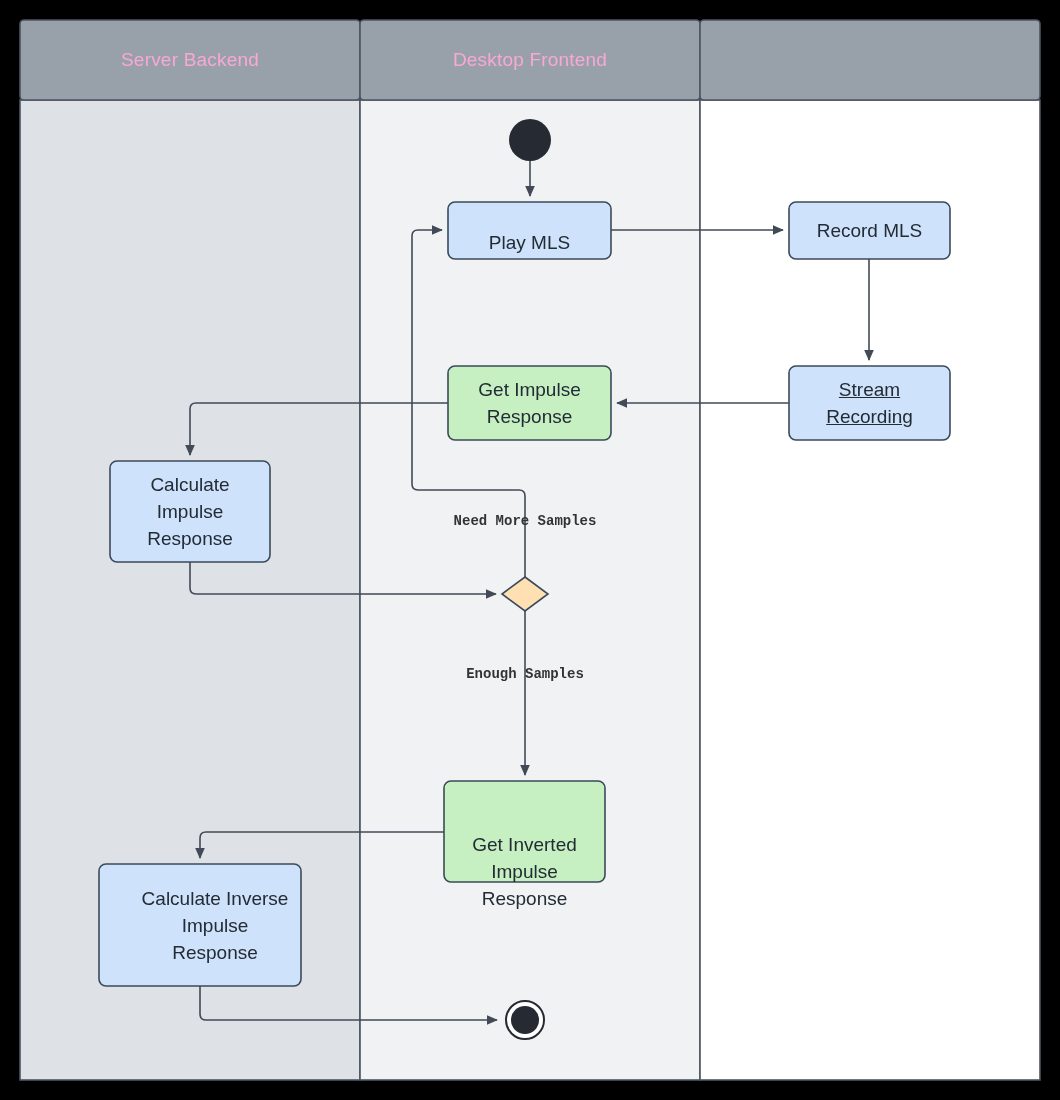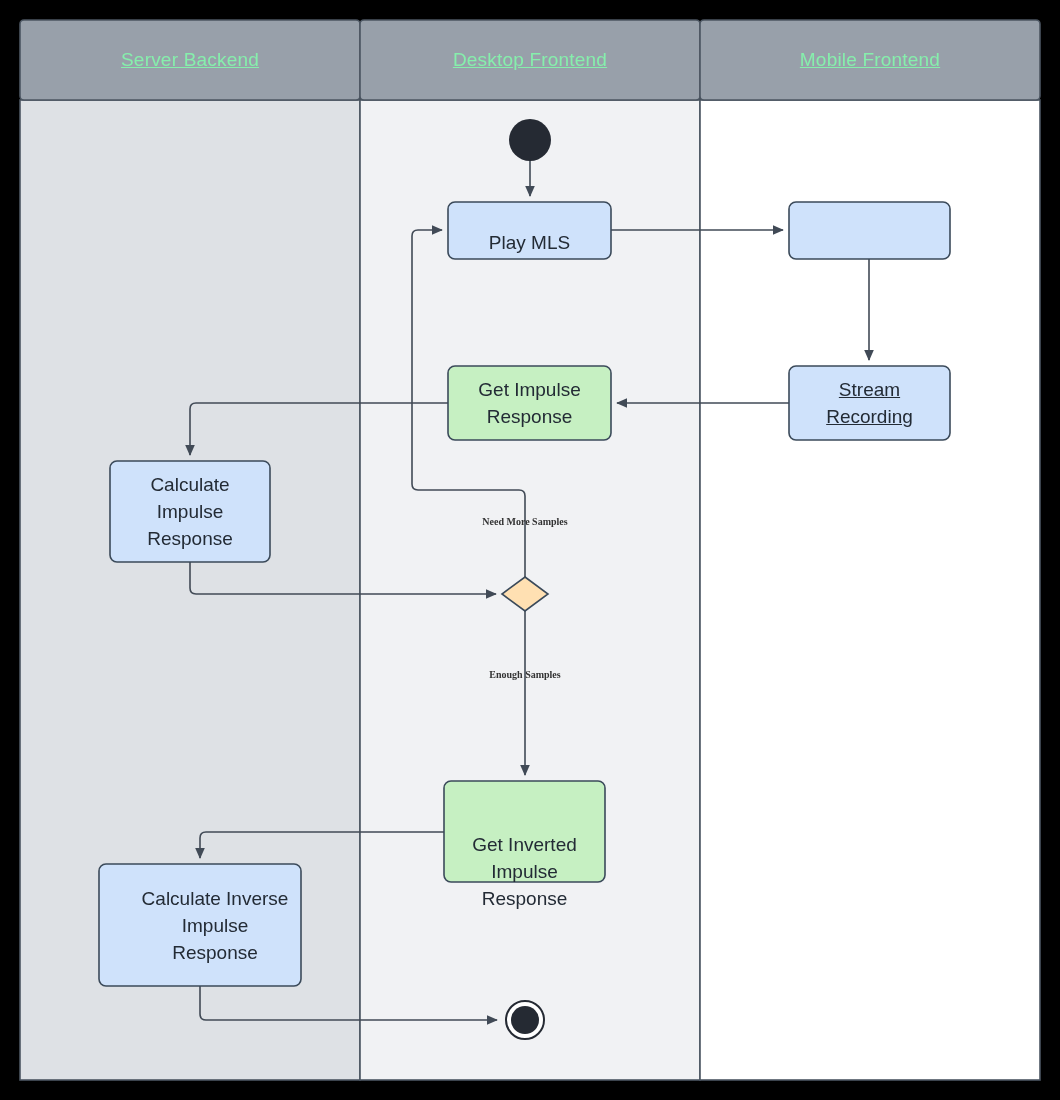--- a/index.html
+++ b/index.html
@@ -22,26 +22,25 @@
     left: 0;
     top: 0;
     width: 1060px;
     height: 1100px;
   }
   .lane-title {
     position: absolute;
     display: flex;
     align-items: center;
     justify-content: center;
-    color: #86efac;
+    color: #f9a8d4;
     font-size: 19px;
     font-family: "Liberation Sans", sans-serif;
     letter-spacing: 0.2px;
     pointer-events: none;
-    text-decoration: underline;
   }
   .node-label {
     position: absolute;
     display: flex;
     align-items: center;
     justify-content: center;
     text-align: center;
     color: #232b35;
     font-size: 19px;
     line-height: 27px;
@@ -49,23 +48,23 @@
     pointer-events: none;
     white-space: pre-line;
   }
   .edge-label {
     position: absolute;
     display: flex;
     align-items: center;
     justify-content: center;
     text-align: center;
     color: #333333;
-    font-size: 10px;
+    font-size: 14px;
     font-weight: bold;
-    font-family: Liberation Serif, serif;
+    font-family: Liberation Mono, monospace;
     pointer-events: none;
     white-space: nowrap;
   }
 </style>
 </head>
 <body>
 
 <div id="diagram-root">
 
   <svg id="swimlane-canvas" viewBox="0 0 1060 1100" width="1060" height="1100">
@@ -129,24 +128,24 @@
     <rect x="99" y="864" width="202" height="122" rx="7" fill="#cfe2fb" stroke="#3b4a5a" stroke-width="1.6"></rect>
 
     <g>
       <circle cx="525" cy="1020" r="19" fill="#ffffff" stroke="#252a33" stroke-width="2"></circle>
       <circle cx="525" cy="1020" r="14" fill="#252a33"></circle>
     </g>
   </svg>
 
   <div class="lane-title" style="left:20px; top:20px; width:340px; height:80px;">Server Backend</div>
   <div class="lane-title" style="left:360px; top:20px; width:340px; height:80px;">Desktop Frontend</div>
-  <div class="lane-title" style="left:700px; top:20px; width:340px; height:80px;">Mobile Frontend</div>
 
   <div class="node-label" style="left:448px; top:217px; width:163px; height:51px;">Play MLS</div>
 
+  <div class="node-label" style="left:789px; top:202px; width:161px; height:57px;">Record MLS</div>
 
   <div class="node-label" style="left:789px; top:366px; width:161px; height:74px;text-decoration:underline;">Stream
 Recording</div>
 
   <div class="node-label" style="left:448px; top:366px; width:163px; height:74px;">Get Impulse
 Response</div>
 
   <div class="node-label" style="left:110px; top:461px; width:160px; height:101px;">Calculate
 Impulse
 Response</div>

